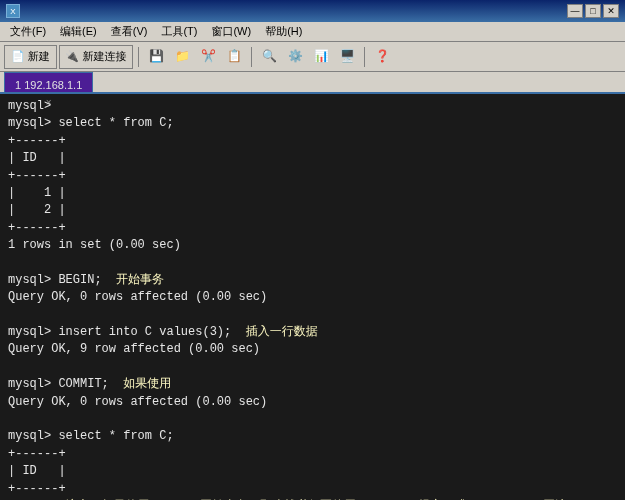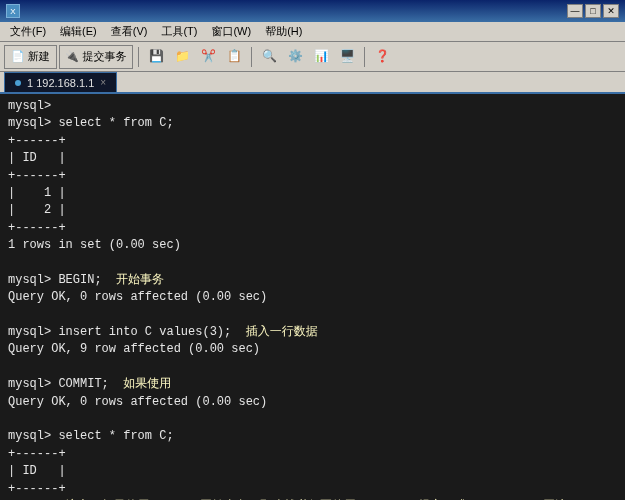--- a/index.html
+++ b/index.html
@@ -134,23 +134,24 @@
       border: 1px solid #808080;
       border-bottom: none;
       font-family: 'Segoe UI', Tahoma, sans-serif;
       font-size: 11px;
       display: flex;
       align-items: center;
       gap: 6px;
       cursor: pointer;
     }
     .tab.active {
-      background: #0f172a;
+      background: #4c1d95;
       color: #e0e0e0;
       border-color: #3a6ea5;
+      flex-direction: column;
     }
     .tab-dot {
       width: 6px;
       height: 6px;
       border-radius: 50%;
       background: #4a9fd4;
     }
     .tab-close {
       font-size: 10px;
       color: #888;
@@ -200,21 +201,21 @@
   <div class="menu-item">帮助(H)</div>
 </div>
 
 <div class="toolbar">
   <button class="toolbar-btn">
     <span>📄</span>
     <span>新建</span>
   </button>
   <button class="toolbar-btn">
     <span>🔌</span>
-    <span>提交事务</span>
+    <span>新建连接</span>
   </button>
   <div class="toolbar-separator"></div>
   <div class="toolbar-icon-btn">💾</div>
   <div class="toolbar-icon-btn">📁</div>
   <div class="toolbar-icon-btn">✂️</div>
   <div class="toolbar-icon-btn">📋</div>
   <div class="toolbar-separator"></div>
   <div class="toolbar-icon-btn">🔍</div>
   <div class="toolbar-icon-btn">⚙️</div>
   <div class="toolbar-icon-btn">📊</div>

